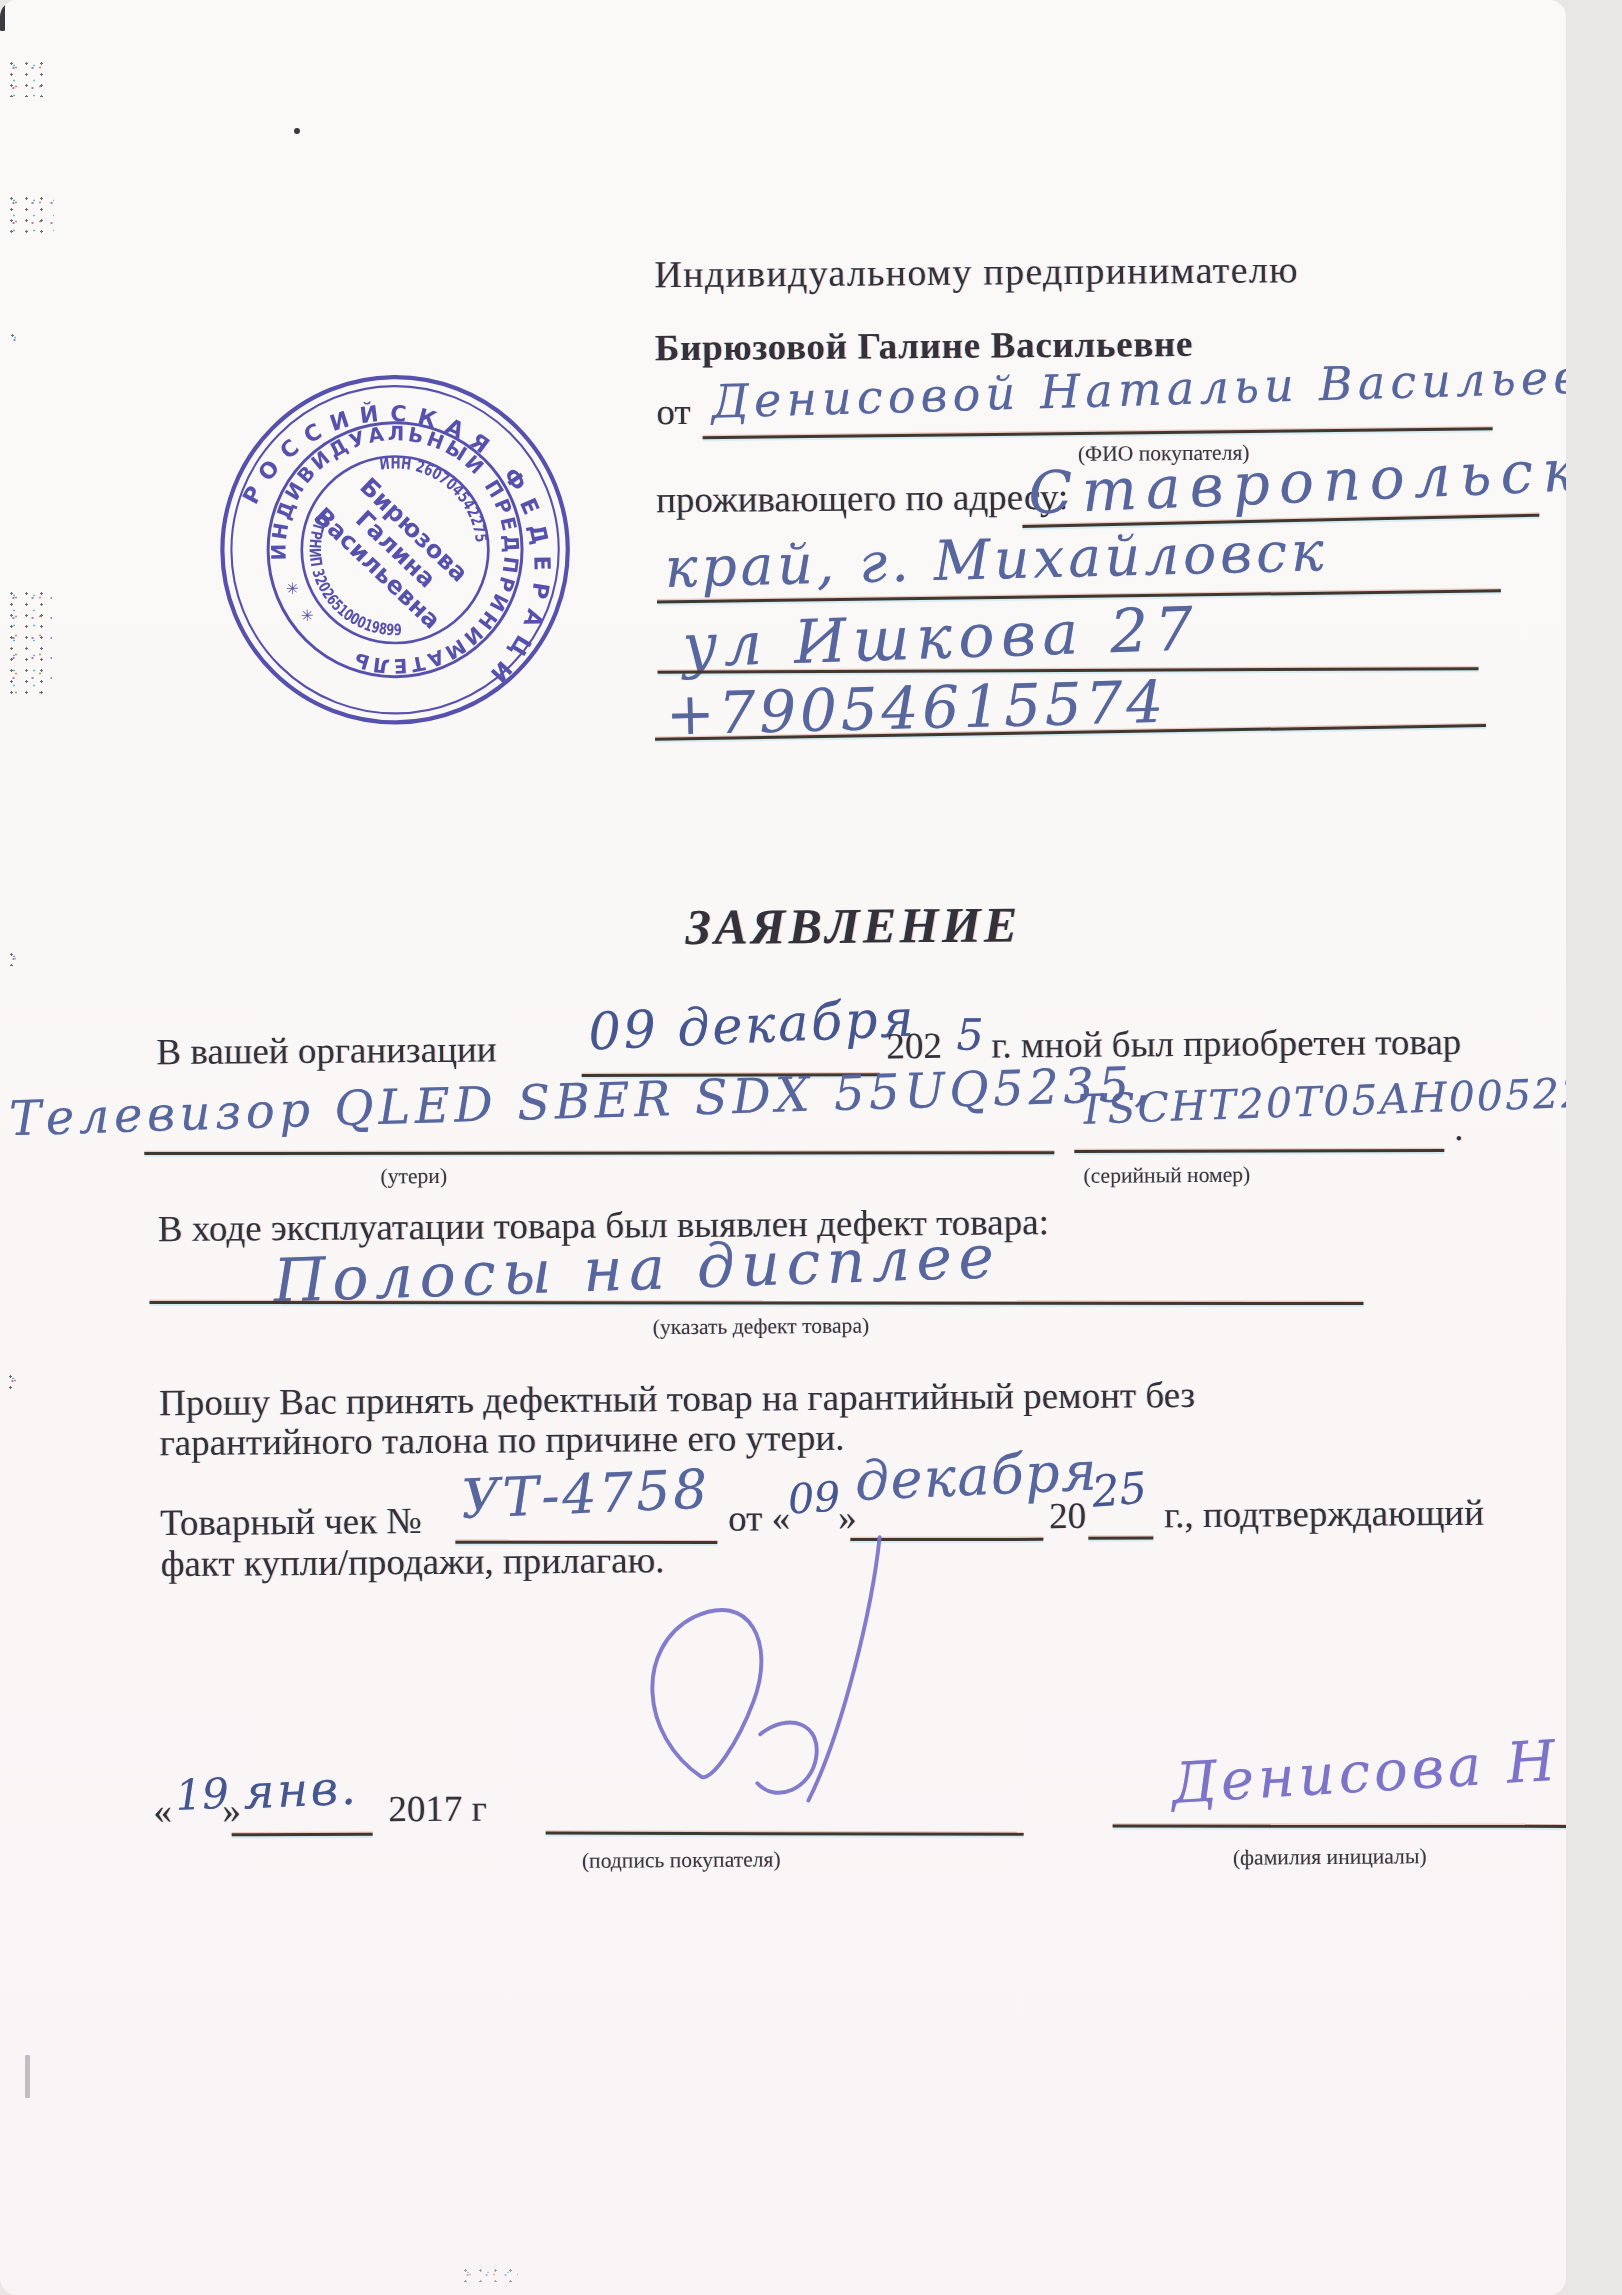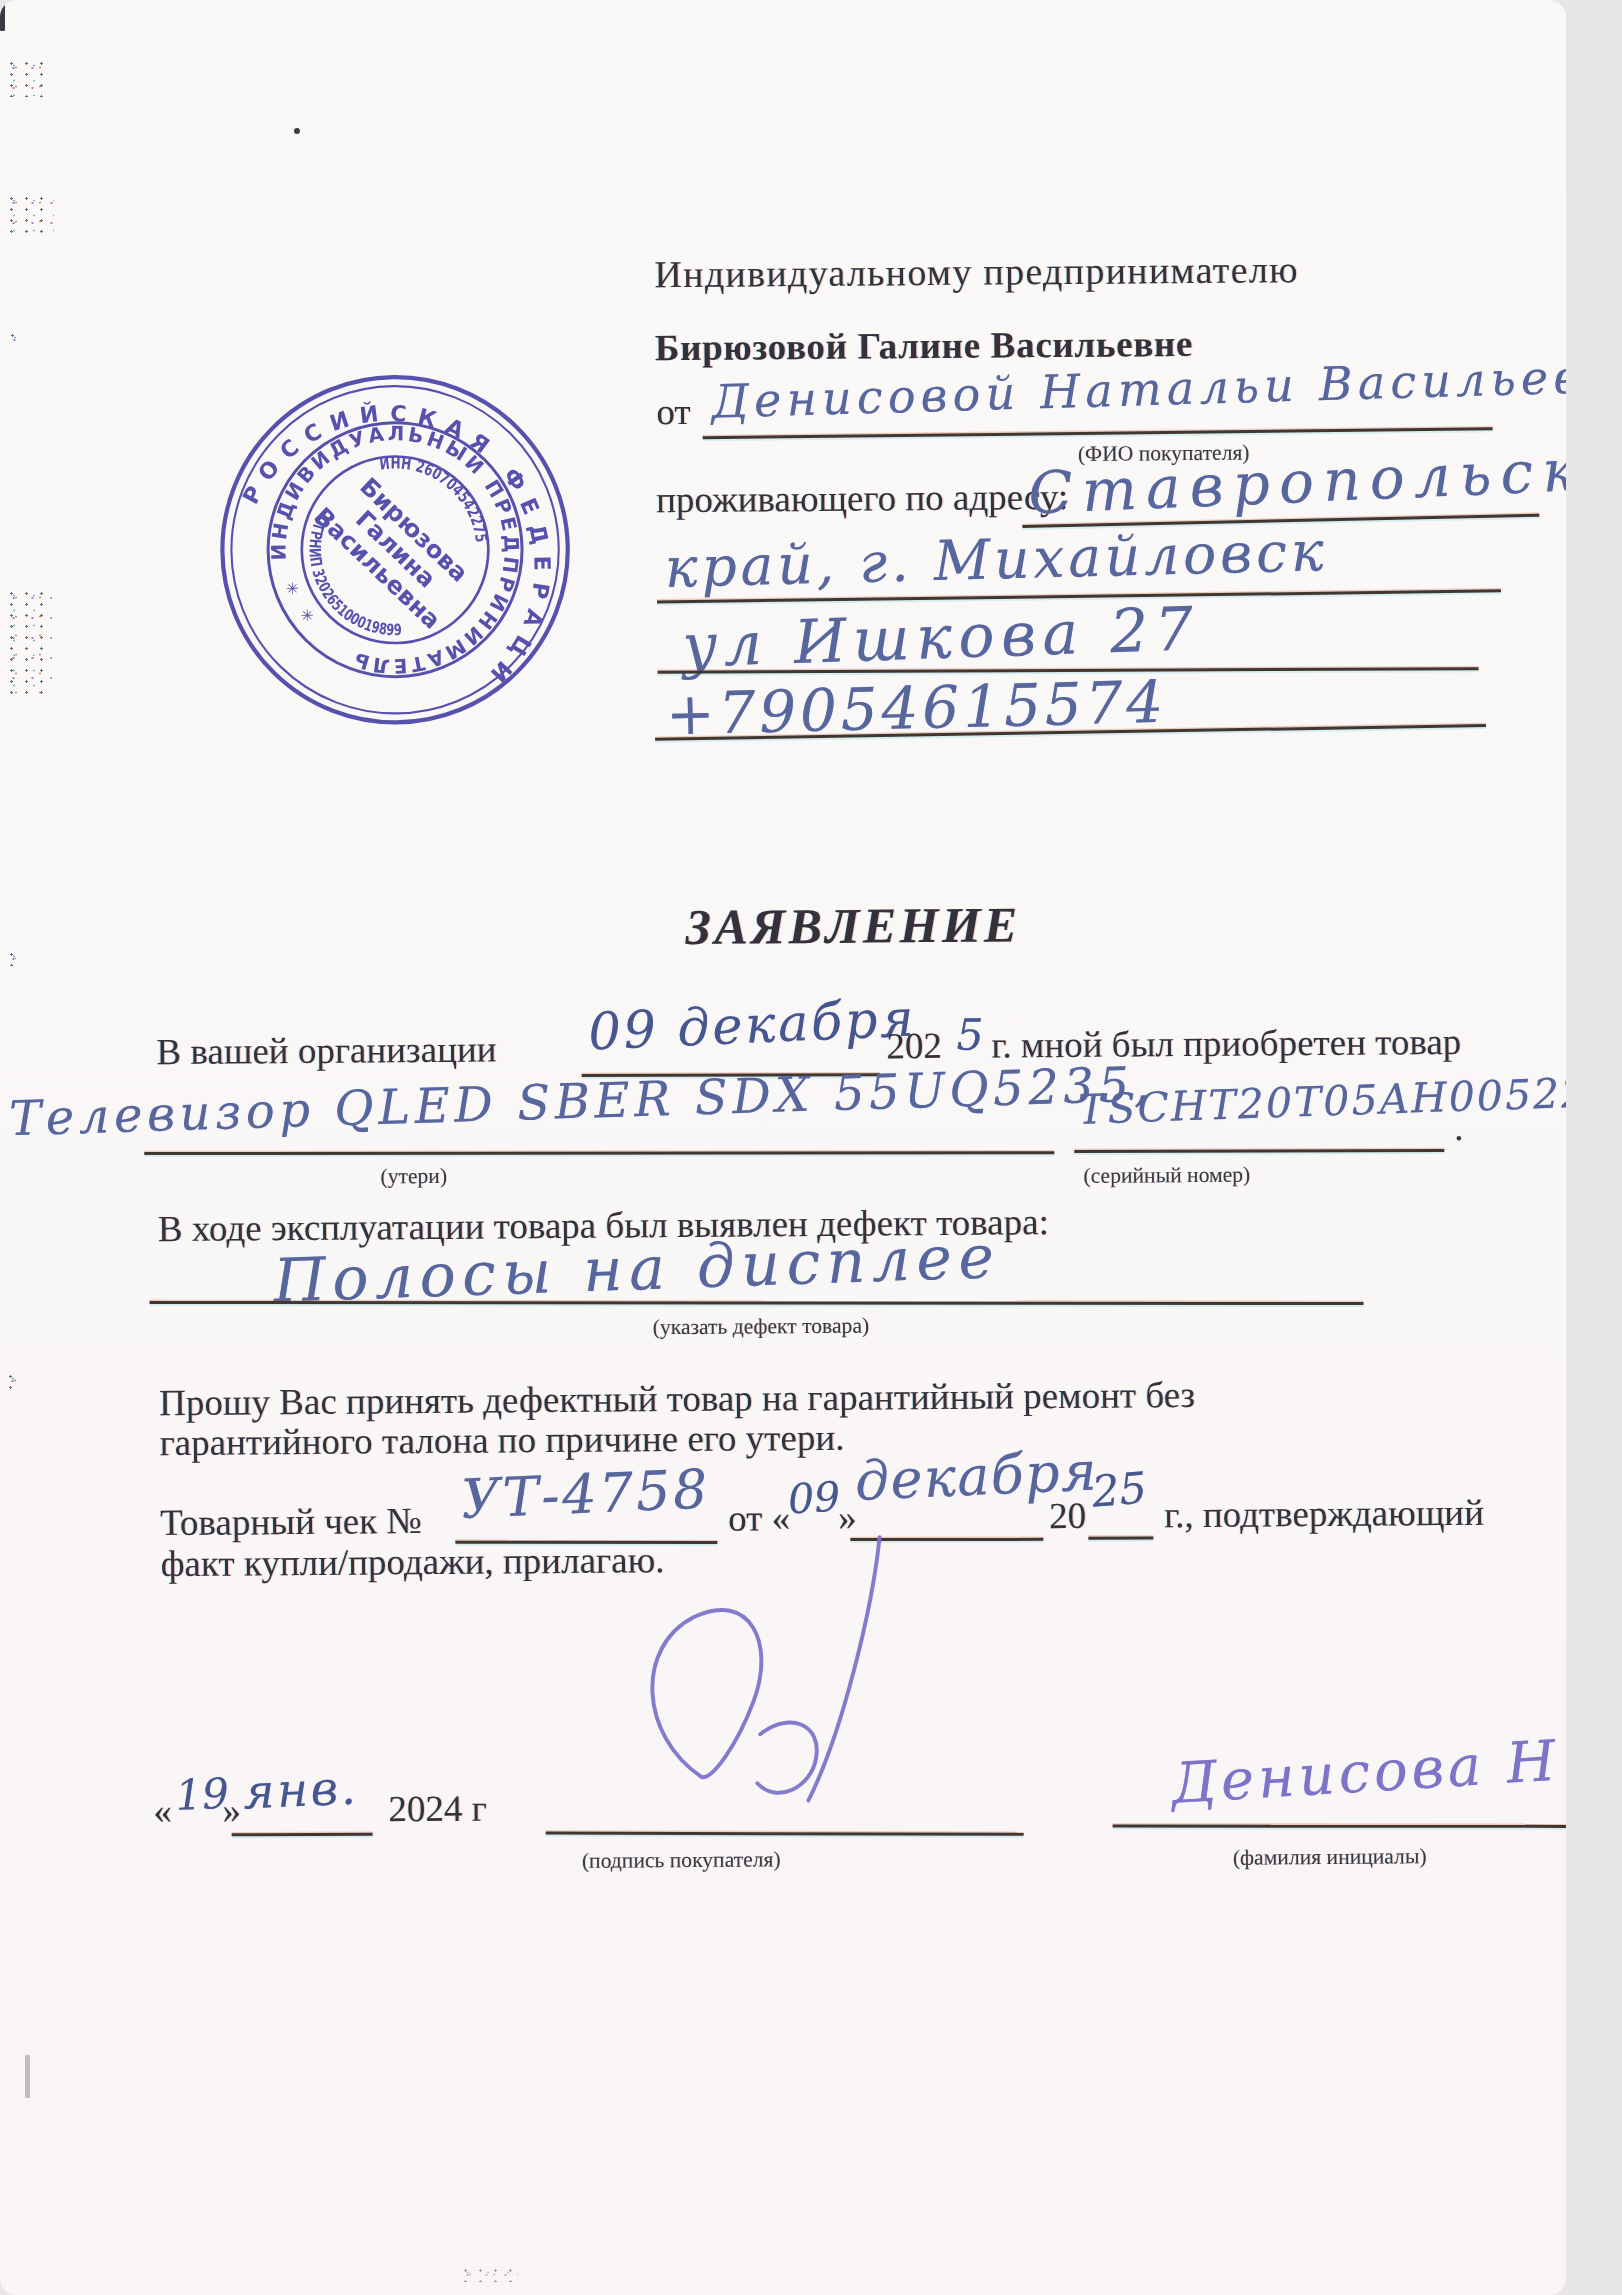--- a/index.html
+++ b/index.html
@@ -155,21 +155,21 @@
     <div class="hand hand-dark" style="left:1089px;top:1467px;font-size:43px;transform:rotate(-4deg);">25</div>
     <div class="fline" style="left:1085px;top:1539px;width:65px;transform:rotate(0.3deg);"></div>
     <div class="print" style="left:1161px;top:1497px;font-size:37px;">г., подтверждающий</div>
     <div class="print" style="left:157px;top:1538px;font-size:37px;">факт купли/продажи, прилагаю.</div>
 
     <div class="print" style="left:148px;top:1785px;font-size:37px;">«</div>
     <div class="hand hand-dark" style="left:170px;top:1765px;font-size:42px;transform:rotate(-2deg);">19</div>
     <div class="print" style="left:217px;top:1785px;font-size:37px;">»</div>
     <div class="hand hand-dark" style="left:238px;top:1758px;font-size:47px;letter-spacing:2.6px;transform:rotate(-2deg);">янв.</div>
     <div class="fline" style="left:226px;top:1829px;width:141px;transform:rotate(0.2deg);"></div>
-    <div class="print" style="left:383px;top:1785px;font-size:37px;">2024 г</div>
+    <div class="print" style="left:383px;top:1785px;font-size:37px;">2017 г</div>
 
     <svg class="sig-svg" viewBox="0 0 560 500">
       <g fill="none" stroke="#7d74c9" stroke-width="6" stroke-linecap="round" opacity="0.95">
         <path d="M 215 395 C 120 330, 115 195, 205 150 C 290 110, 330 190, 295 280 C 270 345, 232 398, 215 395"></path>
         <path d="M 490 30 C 478 140, 430 330, 378 432"></path>
         <path d="M 305 330 C 350 295, 400 315, 390 368 C 382 412, 330 438, 300 405"></path>
       </g>
     </svg>
     <div class="fline" style="left:540px;top:1832px;width:478px;transform:rotate(0.6deg);"></div>
     <div class="hint" style="left:576px;top:1847px;">(подпись покупателя)</div>

